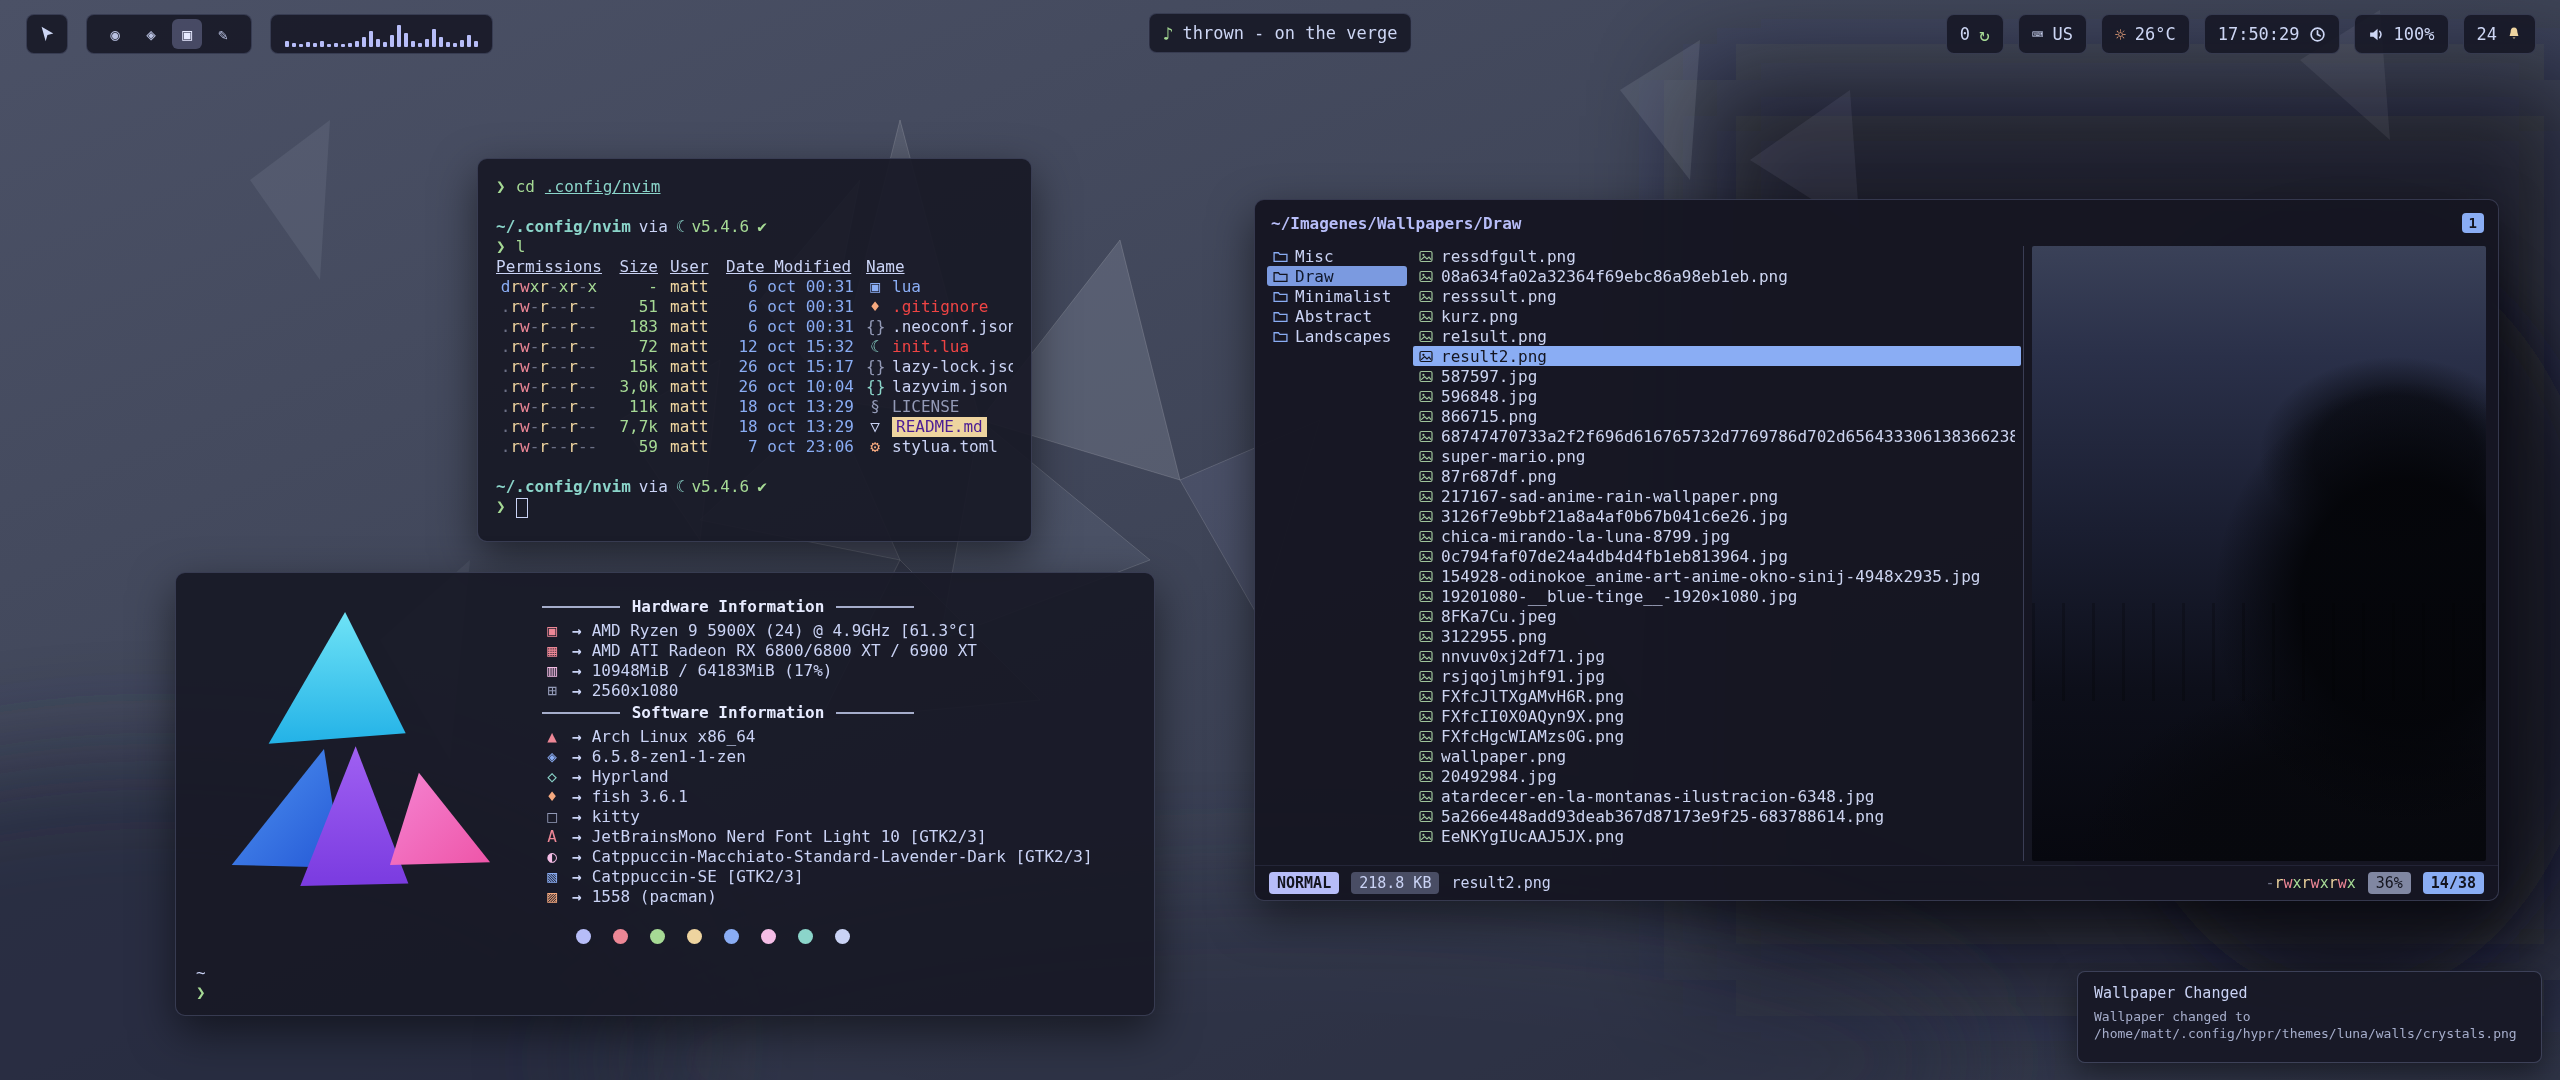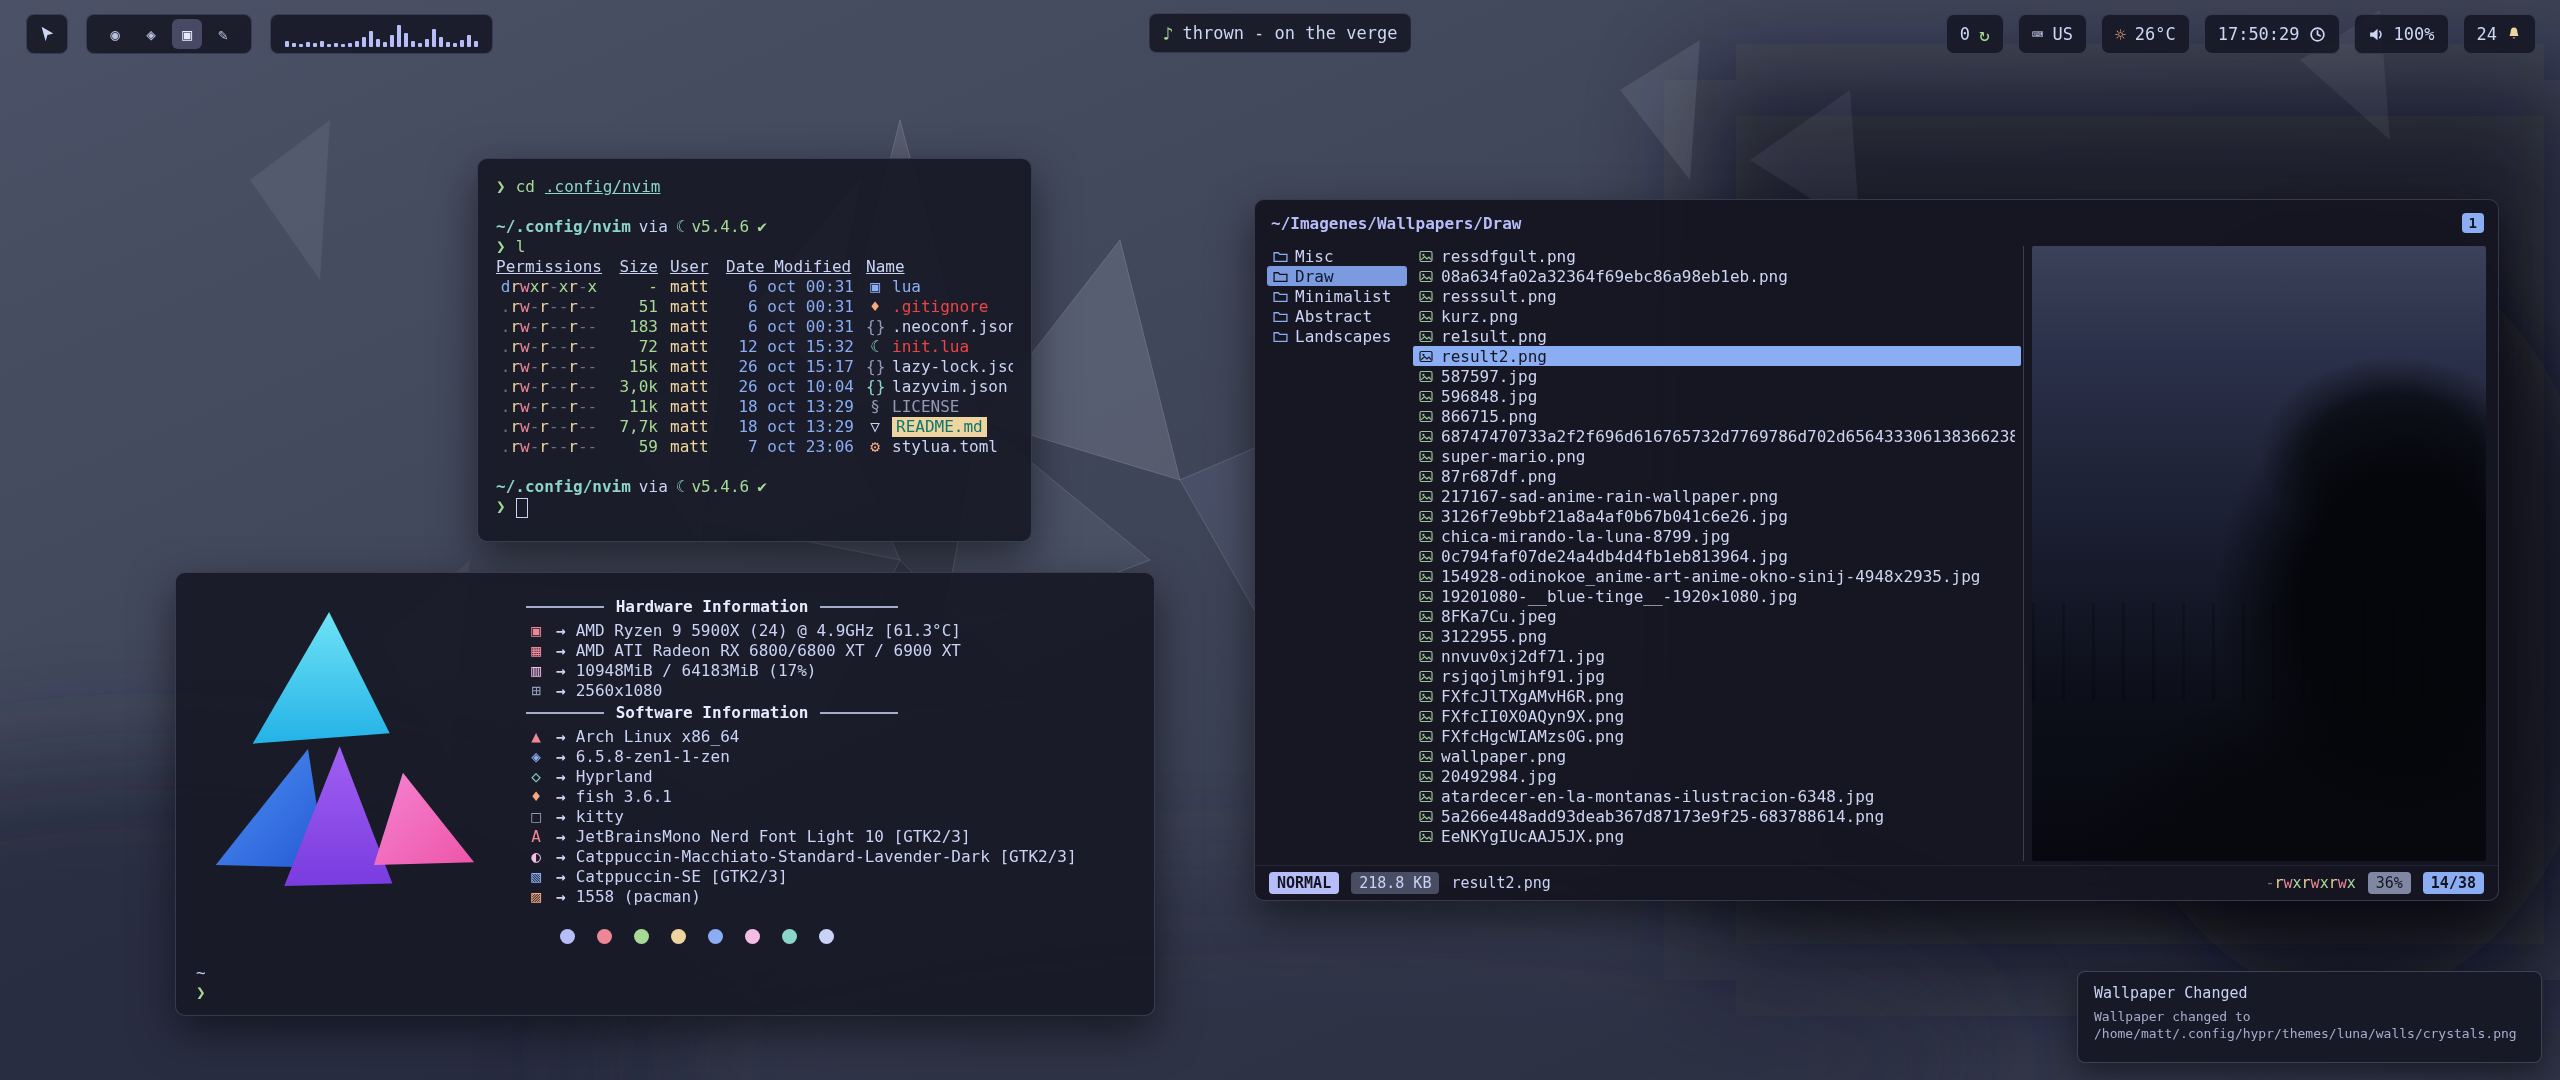--- a/index.html
+++ b/index.html
@@ -47,25 +47,25 @@
   .ls-head,.ls-row{display:grid;grid-template-columns:106px 44px 44px 128px 1fr;
                    column-gap:12px;height:20px;align-items:center;}
   .ls-head span{text-decoration:underline;color:#cad3f5;}
   .ls-head span:nth-of-type(2){text-align:right;}
   .ls-row .size{text-align:right;color:#a6da95;}
   .ls-row .perm{letter-spacing:0;text-align:center;}
   .ls-row .user{color:#eed49f;}
   .ls-row .date{color:#8aadf4;text-align:right;}
   .namecell{display:flex;gap:8px;align-items:center;white-space:nowrap;overflow:hidden;}
   .ficon{width:18px;display:inline-block;text-align:center;}
-  .fname.hl{background:#eed49f;color:#0f766e;padding:0 4px;}
+  .fname.hl{background:#eed49f;color:#4c1d95;padding:0 4px;}
   .cursor{width:10px;height:18px;border:1.5px solid #cad3f5;display:inline-block;margin-top:1px;}
 
   
-  #fetch{left:175px;top:572px;width:980px;height:444px;padding:16px 4px;
+  #fetch{left:175px;top:572px;width:980px;height:444px;padding:16px 20px;
          font-size:16px;line-height:20px;color:#cad3f5;}
   .fetch-flex{display:flex;gap:44px;}
   .archlogo{flex:0 0 auto;margin-top:10px;margin-left:12px;}
   .fetch-info{padding-top:6px;min-width:0;}
   .section-head{display:flex;align-items:center;gap:12px;width:372px;height:20px;margin:2px 0 4px 0;}
   .section-head .line{flex:1;height:0;border-top:2px solid #a5adcb;}
   .sec-label{font-weight:bold;color:#e7ebff;}
   .info-line{display:flex;align-items:center;height:20px;gap:10px;white-space:nowrap;}
   .fi-icon{width:20px;text-align:center;}
   .fi-arrow{color:#cad3f5;font-weight:bold;}

